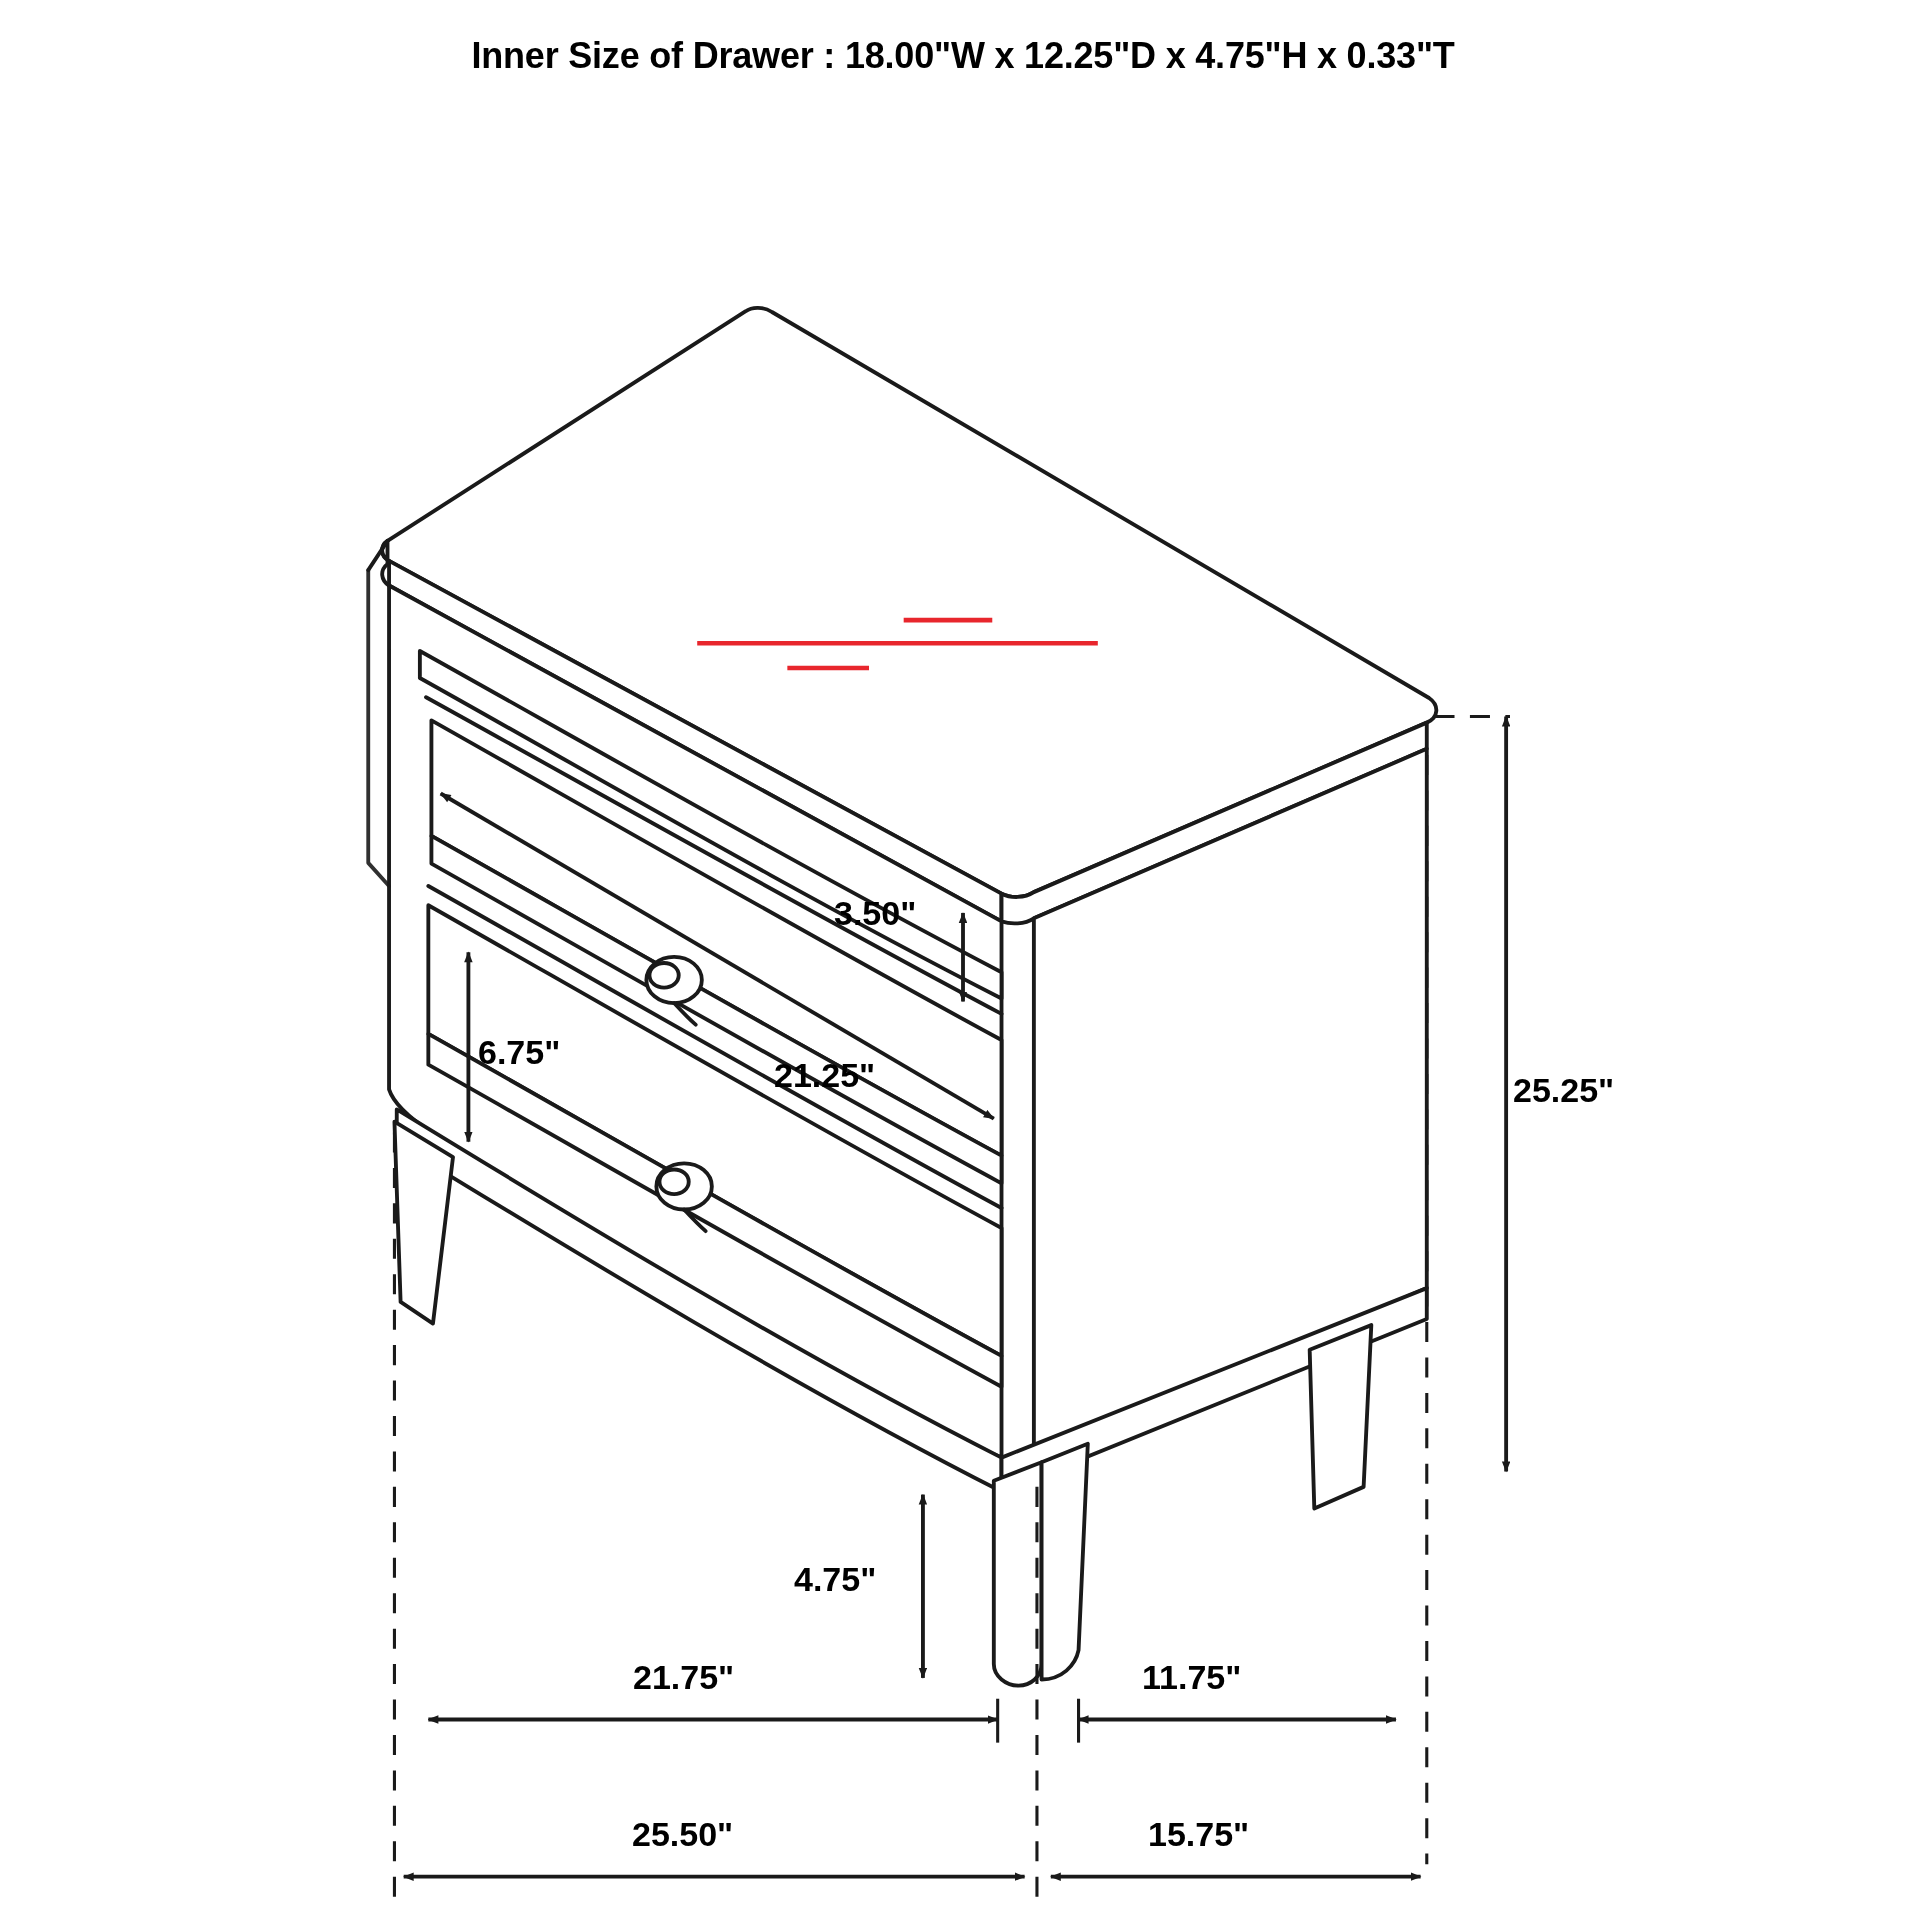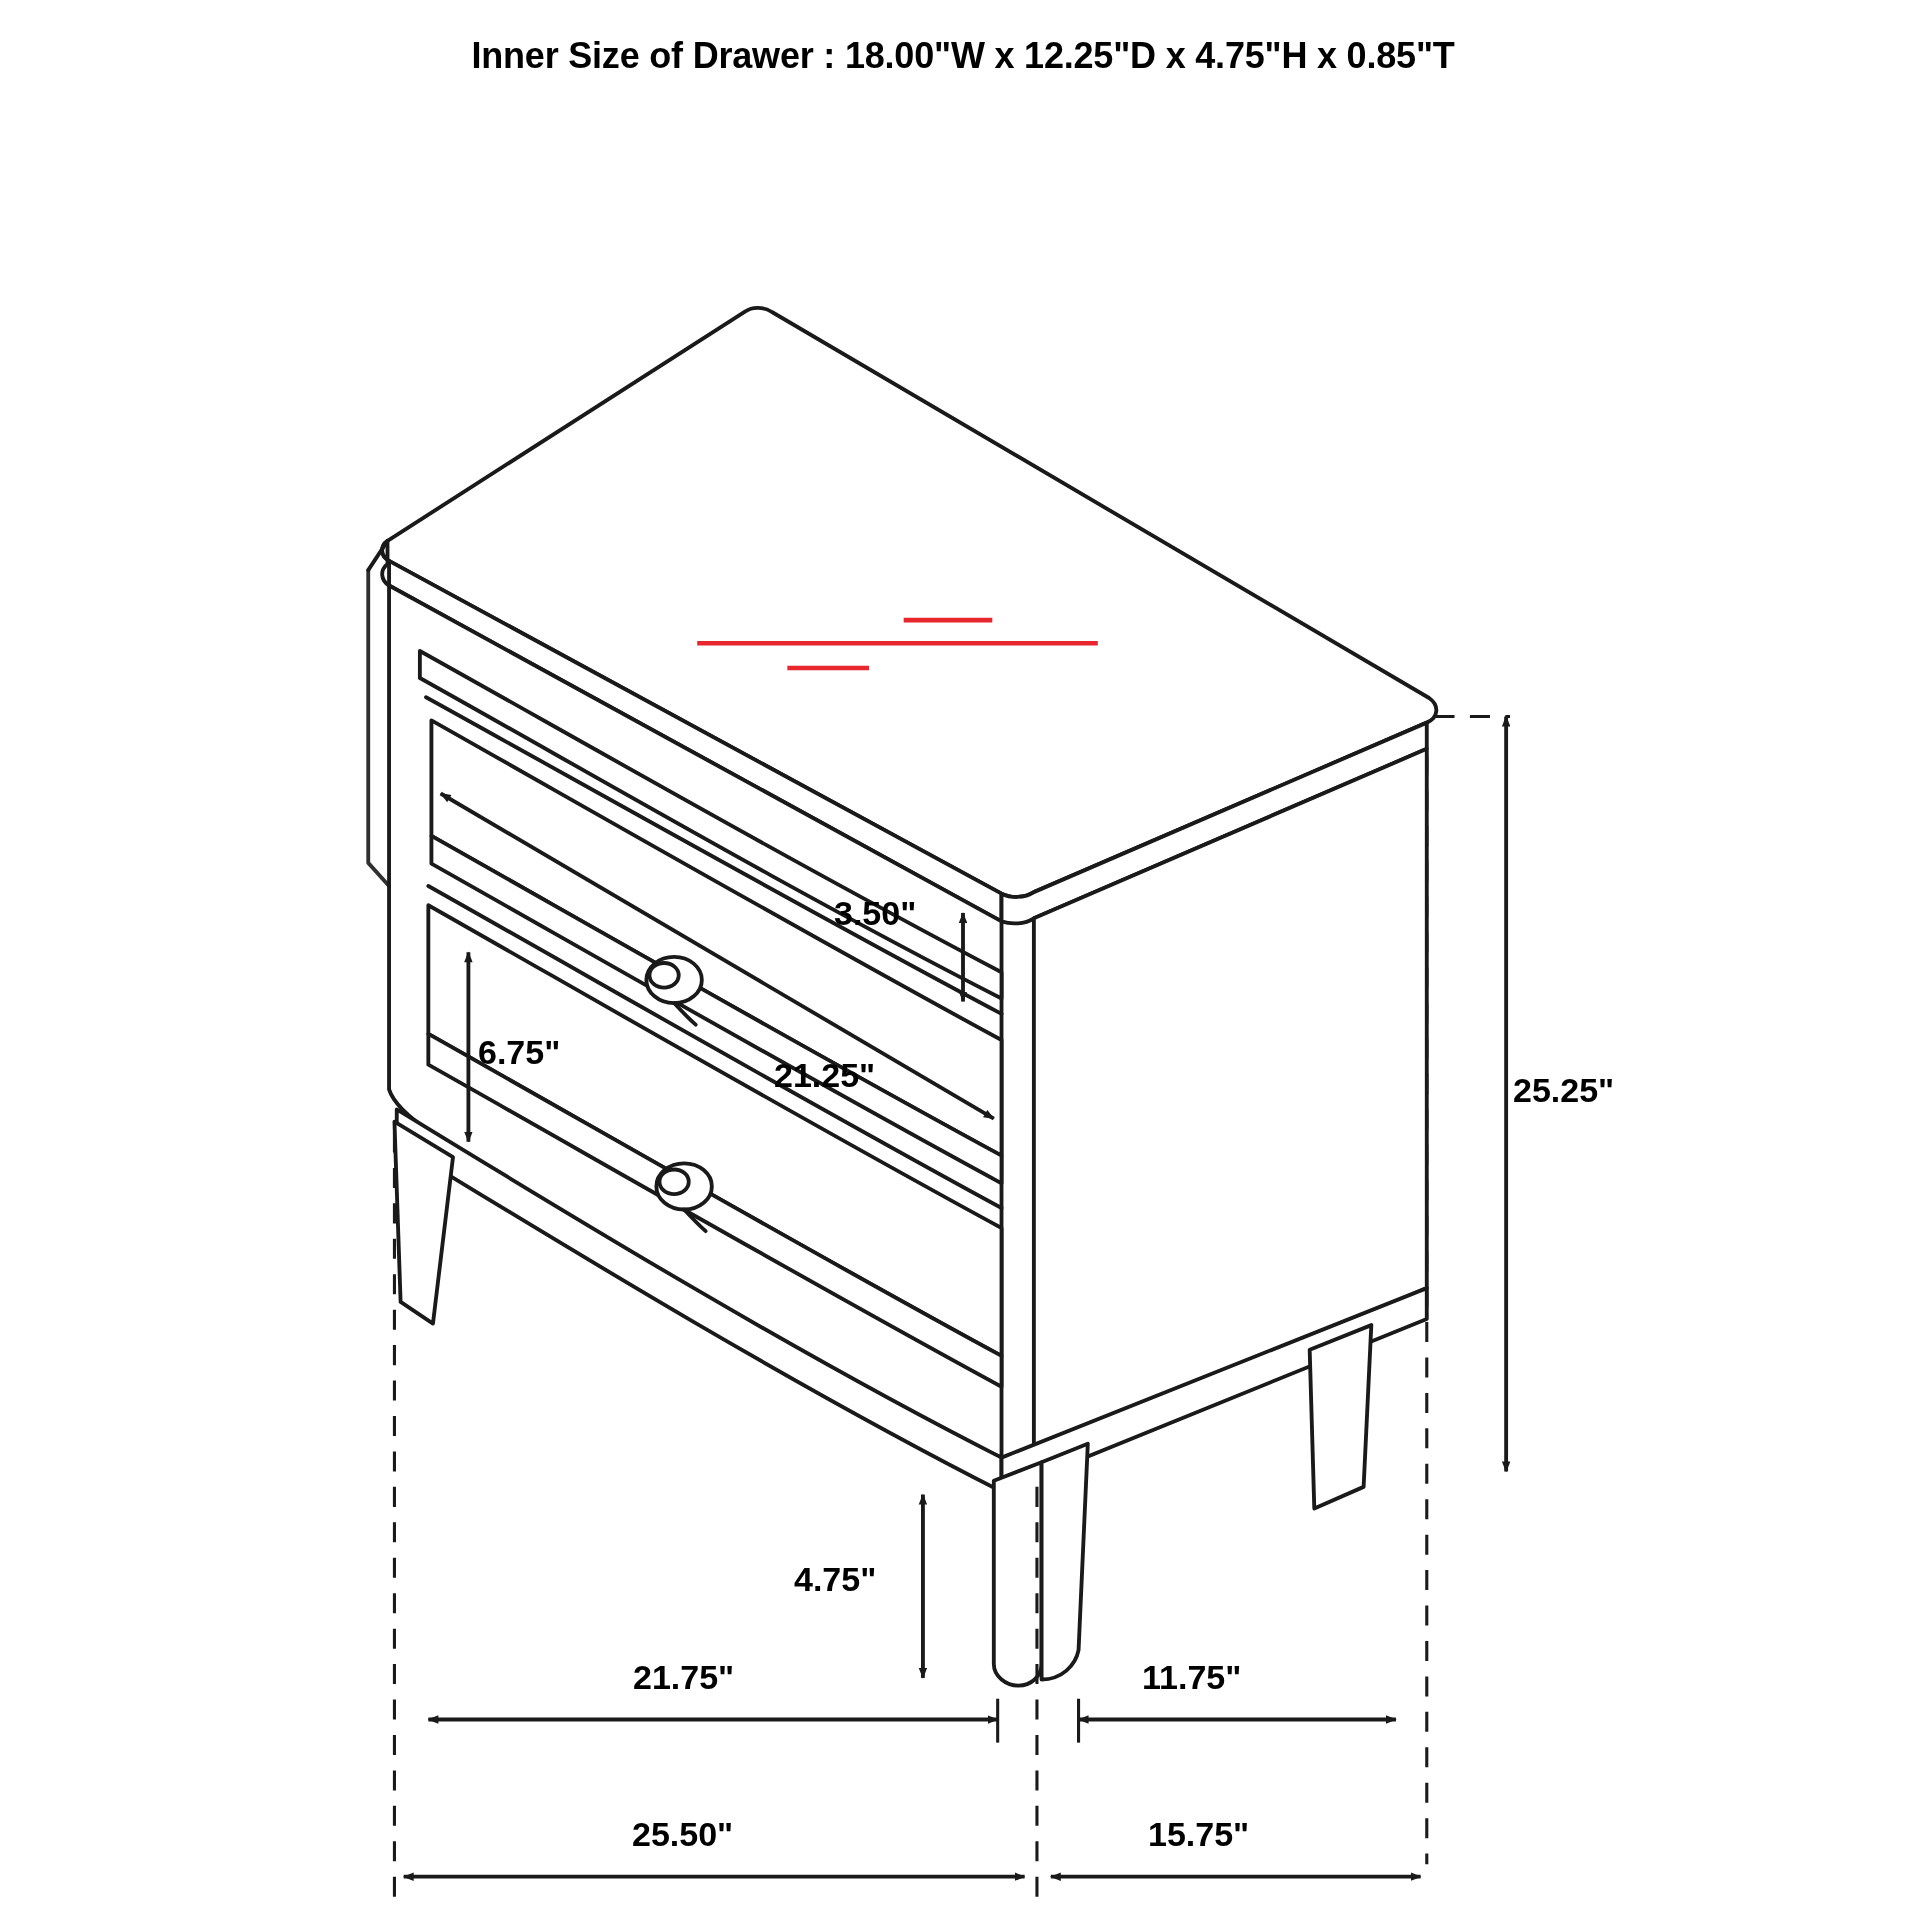--- a/index.html
+++ b/index.html
@@ -41,21 +41,21 @@
     font-size: 34px;
     font-weight: bold;
     white-space: nowrap;
   }
 </style>
 </head>
 <body>
 
 <div id="stage">
 
-  <div id="title">Inner Size of Drawer : 18.00"W x 12.25"D x 4.75"H x 0.85"T</div>
+  <div id="title">Inner Size of Drawer : 18.00"W x 12.25"D x 4.75"H x 0.33"T</div>
 
   <svg id="drawing" viewBox="0 0 2500 2500">
     <defs>
       <marker id="arrow" markerWidth="16" markerHeight="16" refX="13" refY="5.5" orient="auto" markerUnits="userSpaceOnUse">
         <path d="M0,0 L14,5.5 L0,11 z" fill="#1a1a1a"></path>
       </marker>
       <marker id="arrowStart" markerWidth="16" markerHeight="16" refX="1" refY="5.5" orient="auto" markerUnits="userSpaceOnUse">
         <path d="M14,0 L0,5.5 L14,11 z" fill="#1a1a1a"></path>
       </marker>
     </defs>

